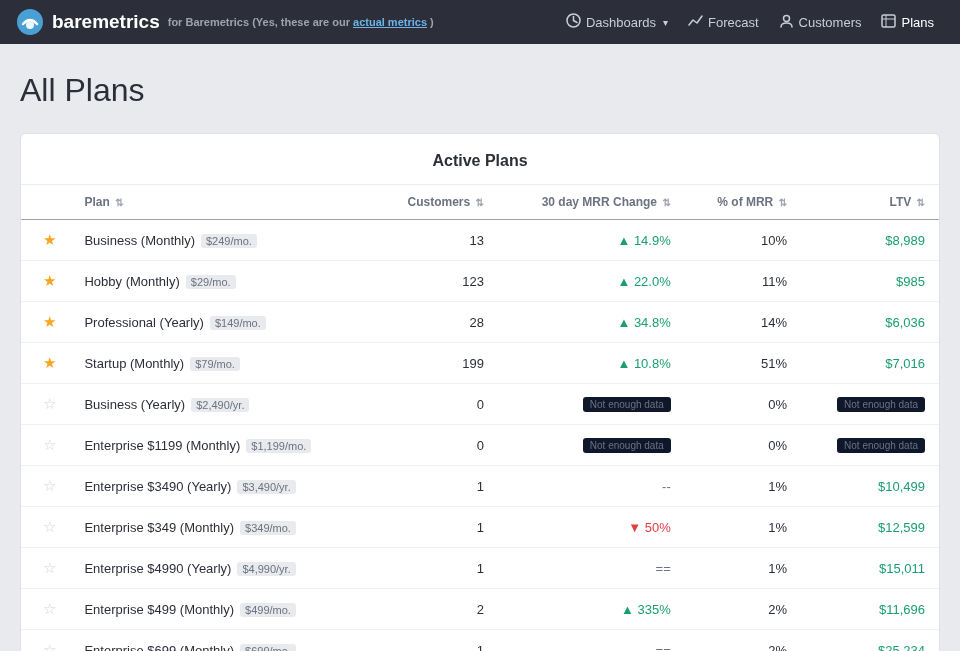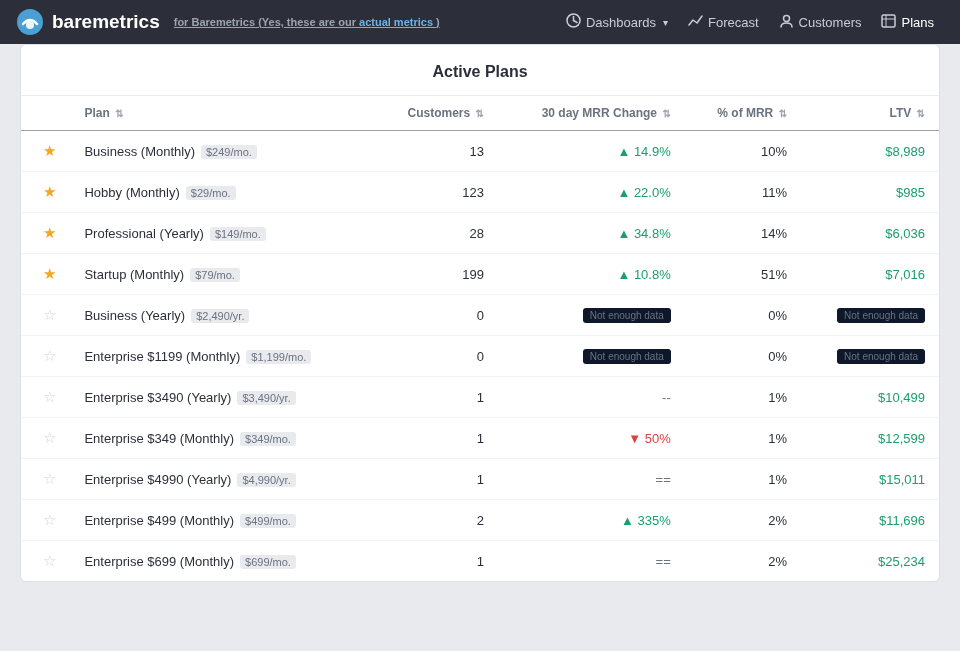--- a/index.html
+++ b/index.html
@@ -21,21 +21,21 @@
       color: #fff;
       font-weight: 700;
       font-size: 15px;
       text-decoration: none;
     }
     .brand-logo {
       width: 28px;
       height: 28px;
     }
     .brand-name { color: #fff; font-size: 19px; }
-    .brand-for { color: #9ea3b0; font-size: 11px; margin-left: 6px; text-decoration: underline; }
+    .brand-for { color: #9ea3b0; font-size: 11px; margin-left: 0; }
     .brand-for a { color: #6db3e8; text-decoration: underline; font-size: 11px; }
     .nav-spacer { flex: 1; }
     .nav-items {
       display: flex;
       align-items: center;
       gap: 0;
     }
     .nav-item {
       display: flex;
       align-items: center;
@@ -200,20 +200,21 @@
             <line x1="1" y1="5" x2="14" y2="5" stroke="#c8cdd8" stroke-width="1"></line>
             <line x1="5" y1="1" x2="5" y2="13" stroke="#c8cdd8" stroke-width="1"></line>
           </svg>
       </span>
       <span>Plans</span>
     </a>
   </div>
 </nav>
 
 <div class="page-container">
+  <h1 class="page-title">All Plans</h1>
 
   <div class="card">
     <div class="card-header">
       <h2>Active Plans</h2>
     </div>
     <table class="data-table">
       <thead>
         <tr>
           <th></th>
           <th class="col-plan">

